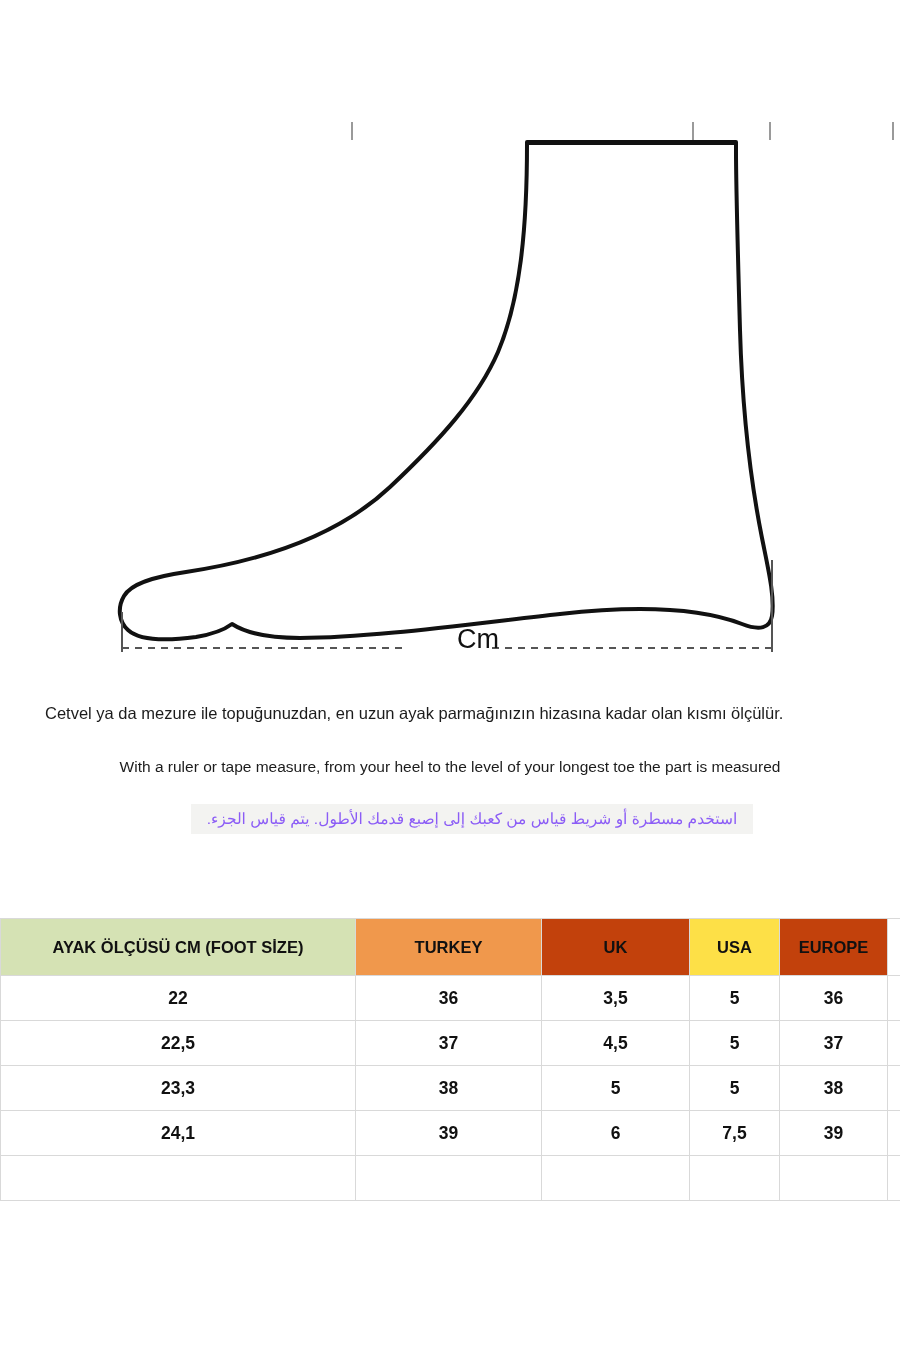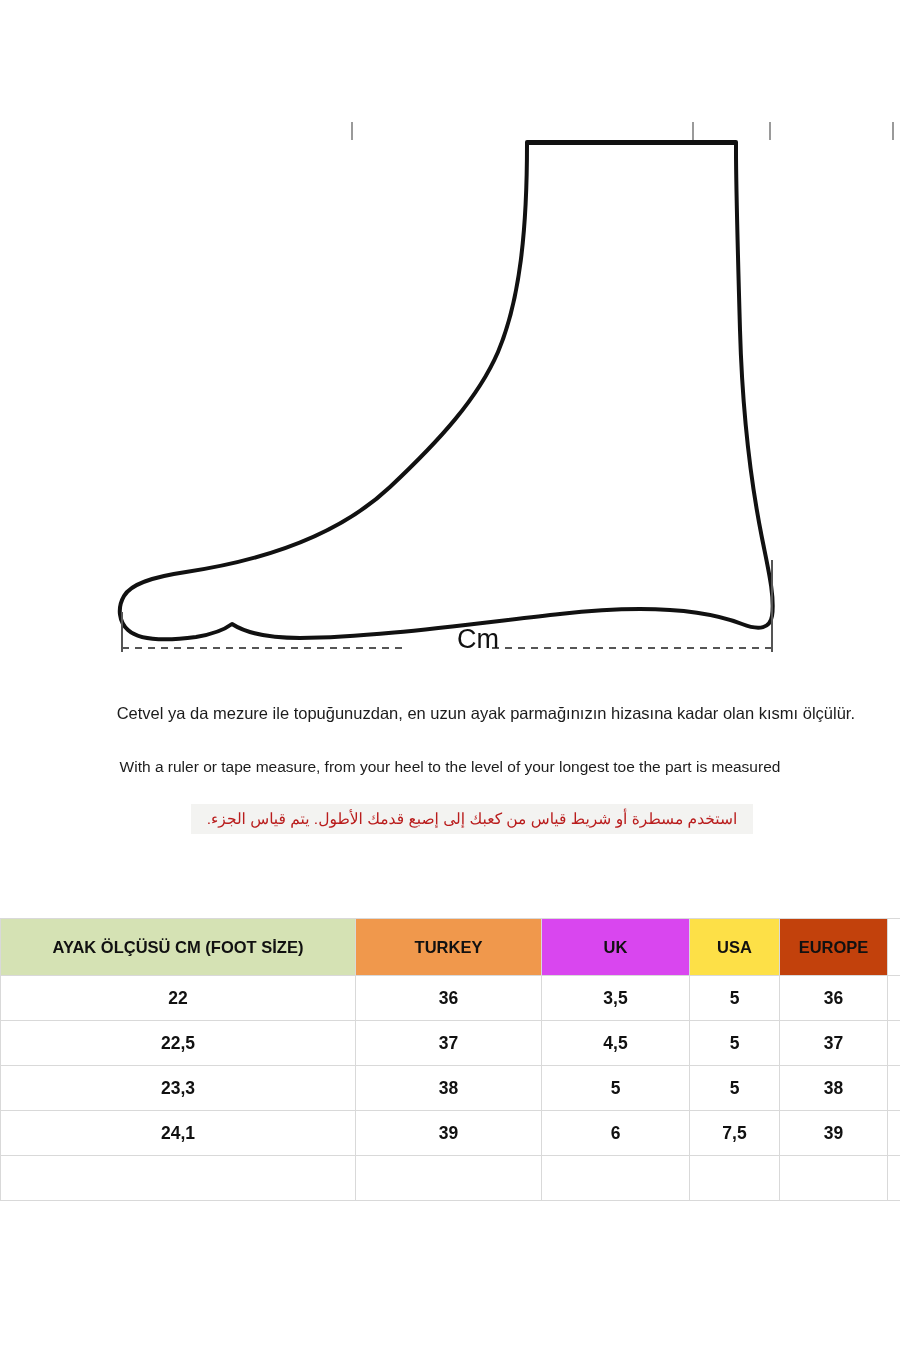--- a/index.html
+++ b/index.html
@@ -39,41 +39,41 @@
 
   
   .instructions {
     width: 900px;
     box-sizing: border-box;
     padding: 0 45px;
   }
   .instr-tr {
     font-size: 16.5px;
     line-height: 1.45;
-    text-align: right;
+    text-align: left;
     color: #1c1c1c;
     margin: 12px 0 0 0;
   }
   .instr-en {
     font-size: 15.5px;
     line-height: 1.45;
     text-align: center;
     color: #1c1c1c;
     margin: 30px 0 0 0;
   }
   .instr-ar-wrap {
     margin: 26px 0 0 0;
     text-align: center;
   }
   .instr-ar {
     display: inline-block;
     direction: rtl;
     font-size: 15.5px;
     line-height: 1.5;
-    color: #b91c1c;
+    color: #8b5cf6;
     background: #f3f3f1;
     padding: 3px 16px;
     margin-left: 44px;
   }
 
   
   .table-wrap {
     position: absolute;
     left: 0;
     top: 918px;
@@ -102,21 +102,21 @@
     padding: 0 4px;
     overflow: hidden;
     white-space: nowrap;
   }
   table.size-table thead th {
     font-size: 16.5px;
     height: 56px;
   }
   .h-foot   { background: #d5e2b4; }
   .h-turkey { background: #f0984c; }
-  .h-uk     { background: #d946ef; }
+  .h-uk     { background: #c2410c; }
   .h-usa    { background: #fde047; }
   .h-europe { background: #c2410c; }
   .h-blank  { background: #ffffff; border-top: 1px solid #ffffff; border-right: 1px solid #ffffff; }
   td.blank-cell { border-right: 1px solid #ffffff; background: #ffffff; }
   tbody td { background: #ffffff; }
   tbody tr td:first-child { }
   
   th.h-foot {
     text-align: center;
   }

